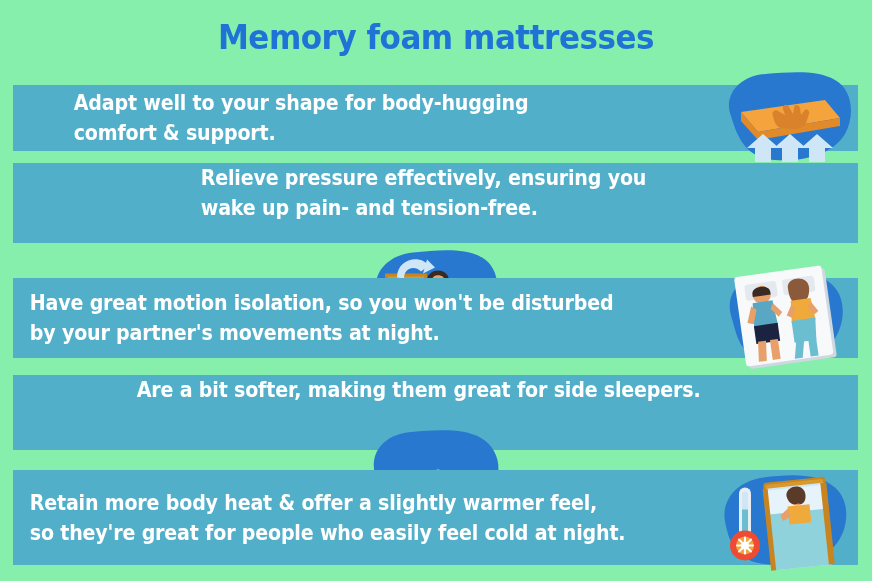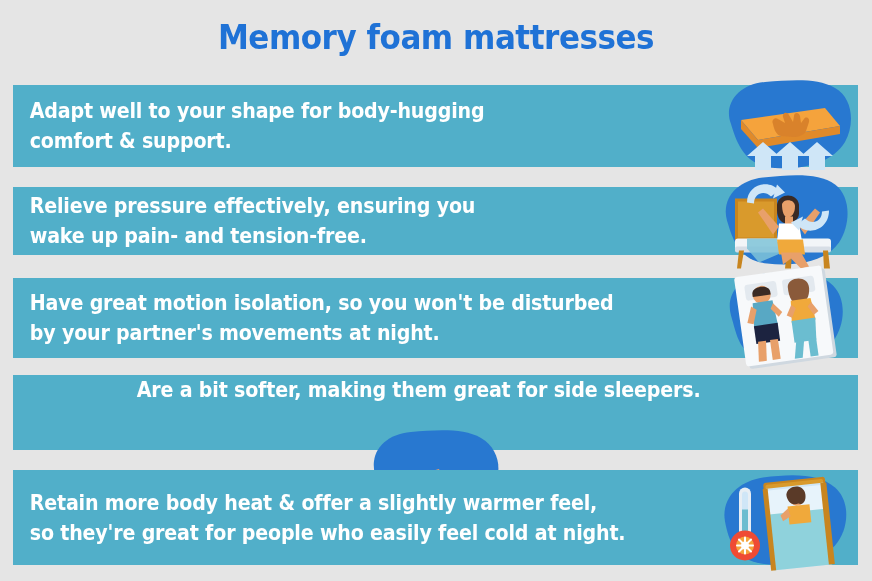--- a/index.html
+++ b/index.html
@@ -10,21 +10,21 @@
   body {
     width: 872px;
     height: 581px;
     overflow: hidden;
     font-family: "Liberation Sans", sans-serif;
   }
   #infographic {
     position: relative;
     width: 872px;
     height: 581px;
-    background: #e5e5e5;
+    background: #86efac;
   }
 
   
   .title {
     position: absolute;
     left: 0;
     top: 18px;
     width: 872px;
     text-align: center;
     color: #1f72d6;
@@ -71,22 +71,22 @@
   .row-icon svg {
     position: absolute;
     left: 0;
     top: 50%;
     transform: translateY(-50%);
     display: block;
     overflow: visible;
   }
 
   
-  #row-1 { top: 85px;  height: 82px; }
-  #row-2 { top: 187px; height: 68px; }
+  #row-1 { top: 85px;  height: 66px; padding-left: 44px; }
+  #row-2 { top: 163px; height: 80px; flex-direction: column; }
   #row-3 { top: 278px; height: 80px; gap: 43px; }
   #row-4 { top: 375px; height: 75px; flex-direction: column; }
   #row-5 { top: 470px; height: 95px; }
 </style>
 </head>
 <body>
 
 <div id="infographic">
 
   <div class="title">Memory foam mattresses</div>

